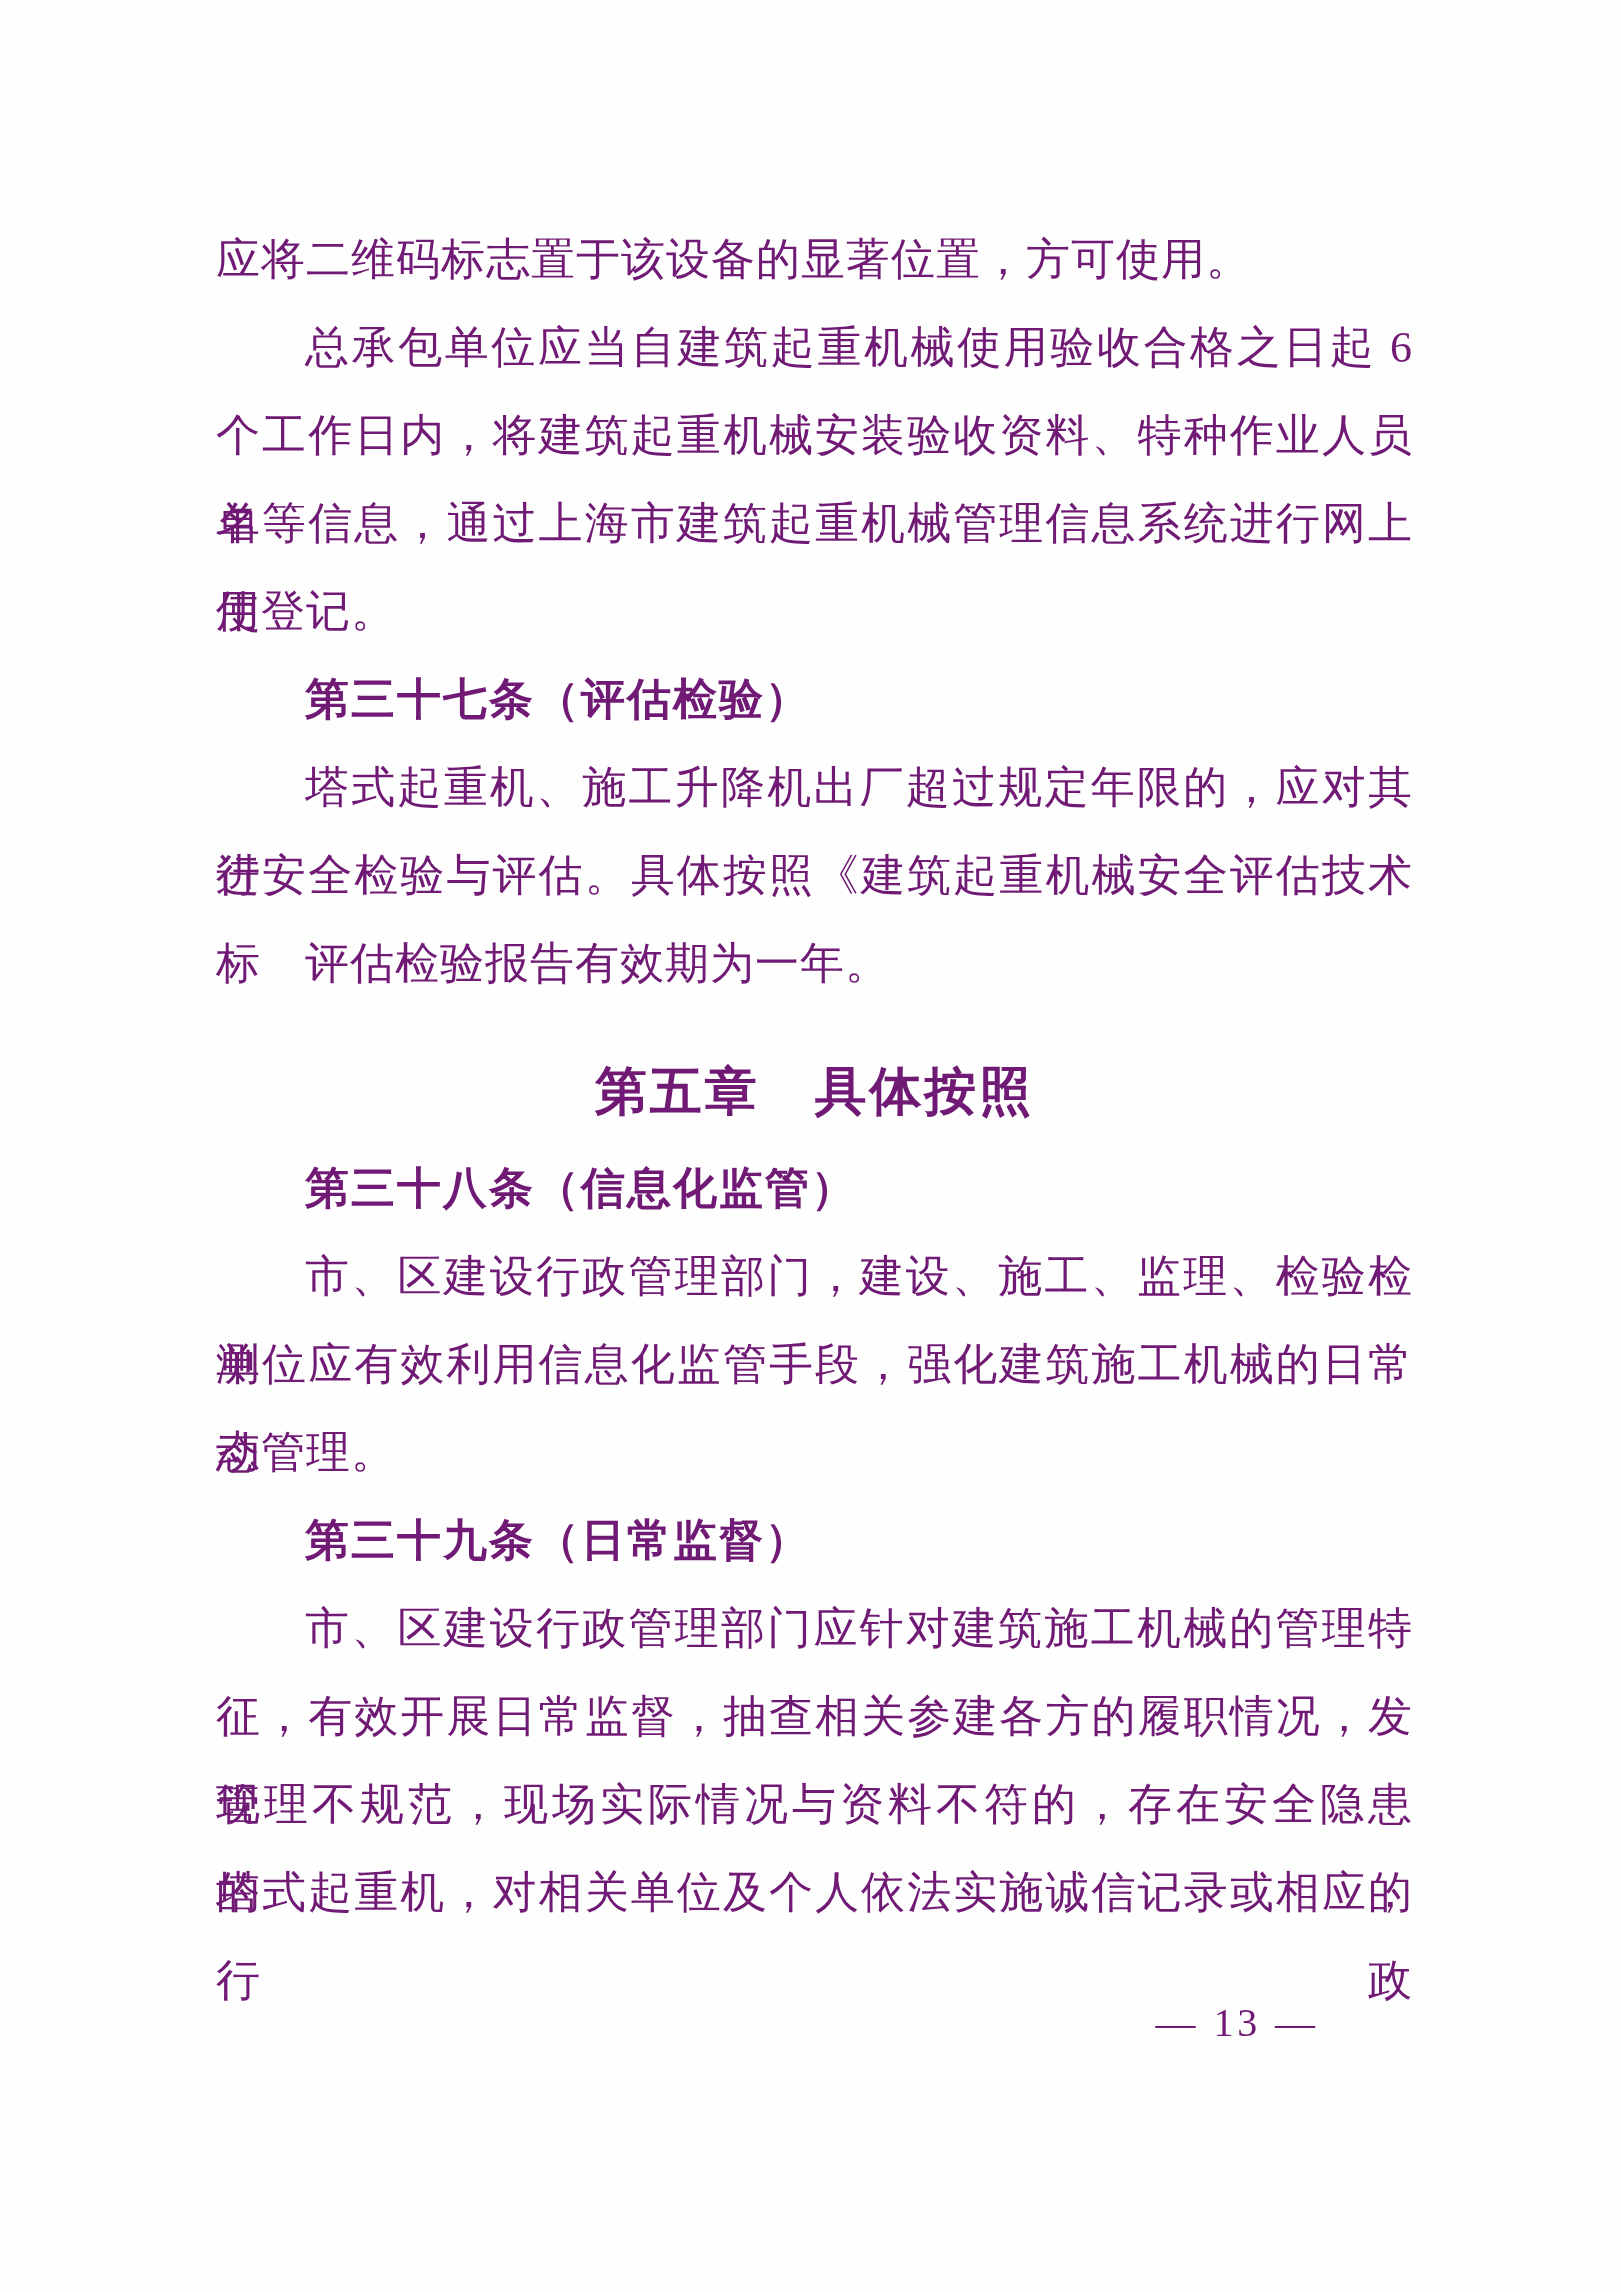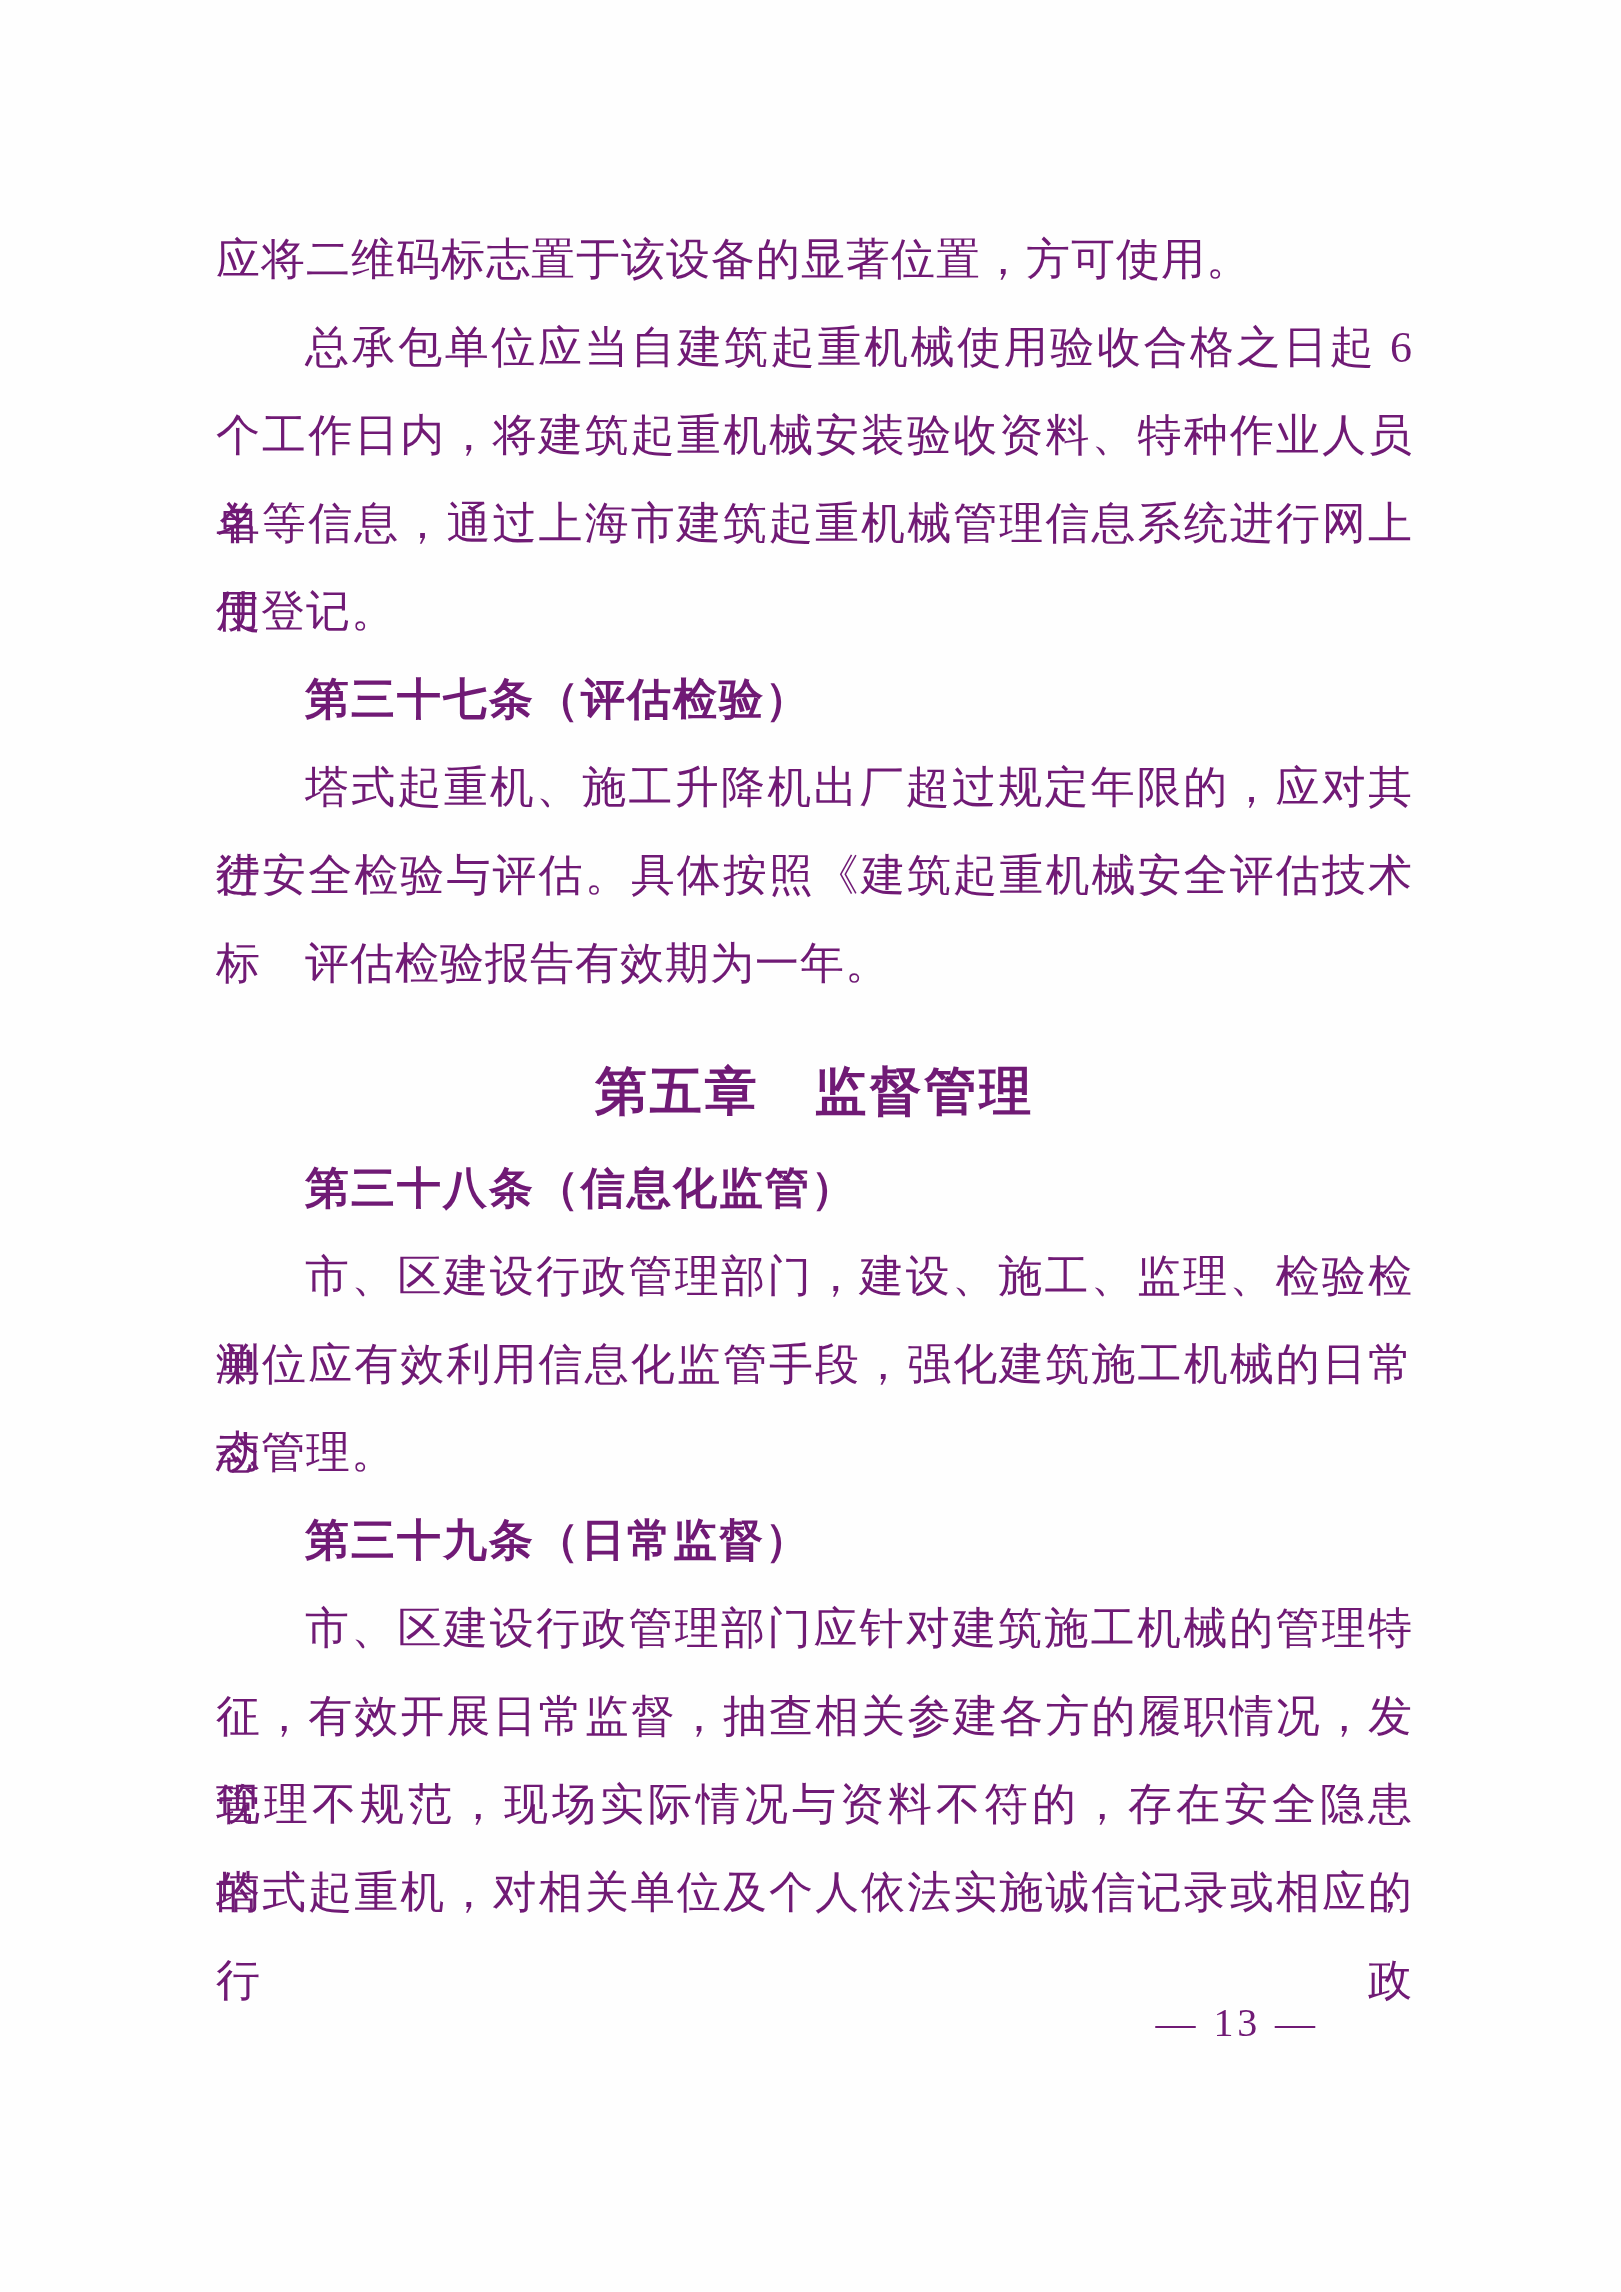--- a/index.html
+++ b/index.html
@@ -78,21 +78,21 @@
   <div class="content">
     <div class="bl">应将二维码标志置于该设备的显著位置，方可使用。</div>
     <div class="bl ind j">总承包单位应当自建筑起重机械使用验收合格之日起 6</div>
     <div class="bl j">个工作日内，将建筑起重机械安装验收资料、特种作业人员名</div>
     <div class="bl j">单等信息，通过上海市建筑起重机械管理信息系统进行网上使</div>
     <div class="bl">用登记。</div>
     <div class="hl">第三十七条（评估检验）</div>
     <div class="bl ind j">塔式起重机、施工升降机出厂超过规定年限的，应对其进</div>
     <div class="bl j">行安全检验与评估。具体按照《建筑起重机械安全评估技术标</div>
     <div class="bl ind">评估检验报告有效期为一年。</div>
-    <div class="ch">第五章　监督管理</div>
+    <div class="ch">第五章　具体按照</div>
     <div class="hl">第三十八条（信息化监管）</div>
     <div class="bl ind j">市、区建设行政管理部门，建设、施工、监理、检验检测</div>
     <div class="bl j">单位应有效利用信息化监管手段，强化建筑施工机械的日常动</div>
     <div class="bl">态管理。</div>
     <div class="hl">第三十九条（日常监督）</div>
     <div class="bl ind j">市、区建设行政管理部门应针对建筑施工机械的管理特</div>
     <div class="bl j">征，有效开展日常监督，抽查相关参建各方的履职情况，发现</div>
     <div class="bl j">管理不规范，现场实际情况与资料不符的，存在安全隐患的，</div>
     <div class="bl j">塔式起重机，对相关单位及个人依法实施诚信记录或相应的行政</div>
   </div>

